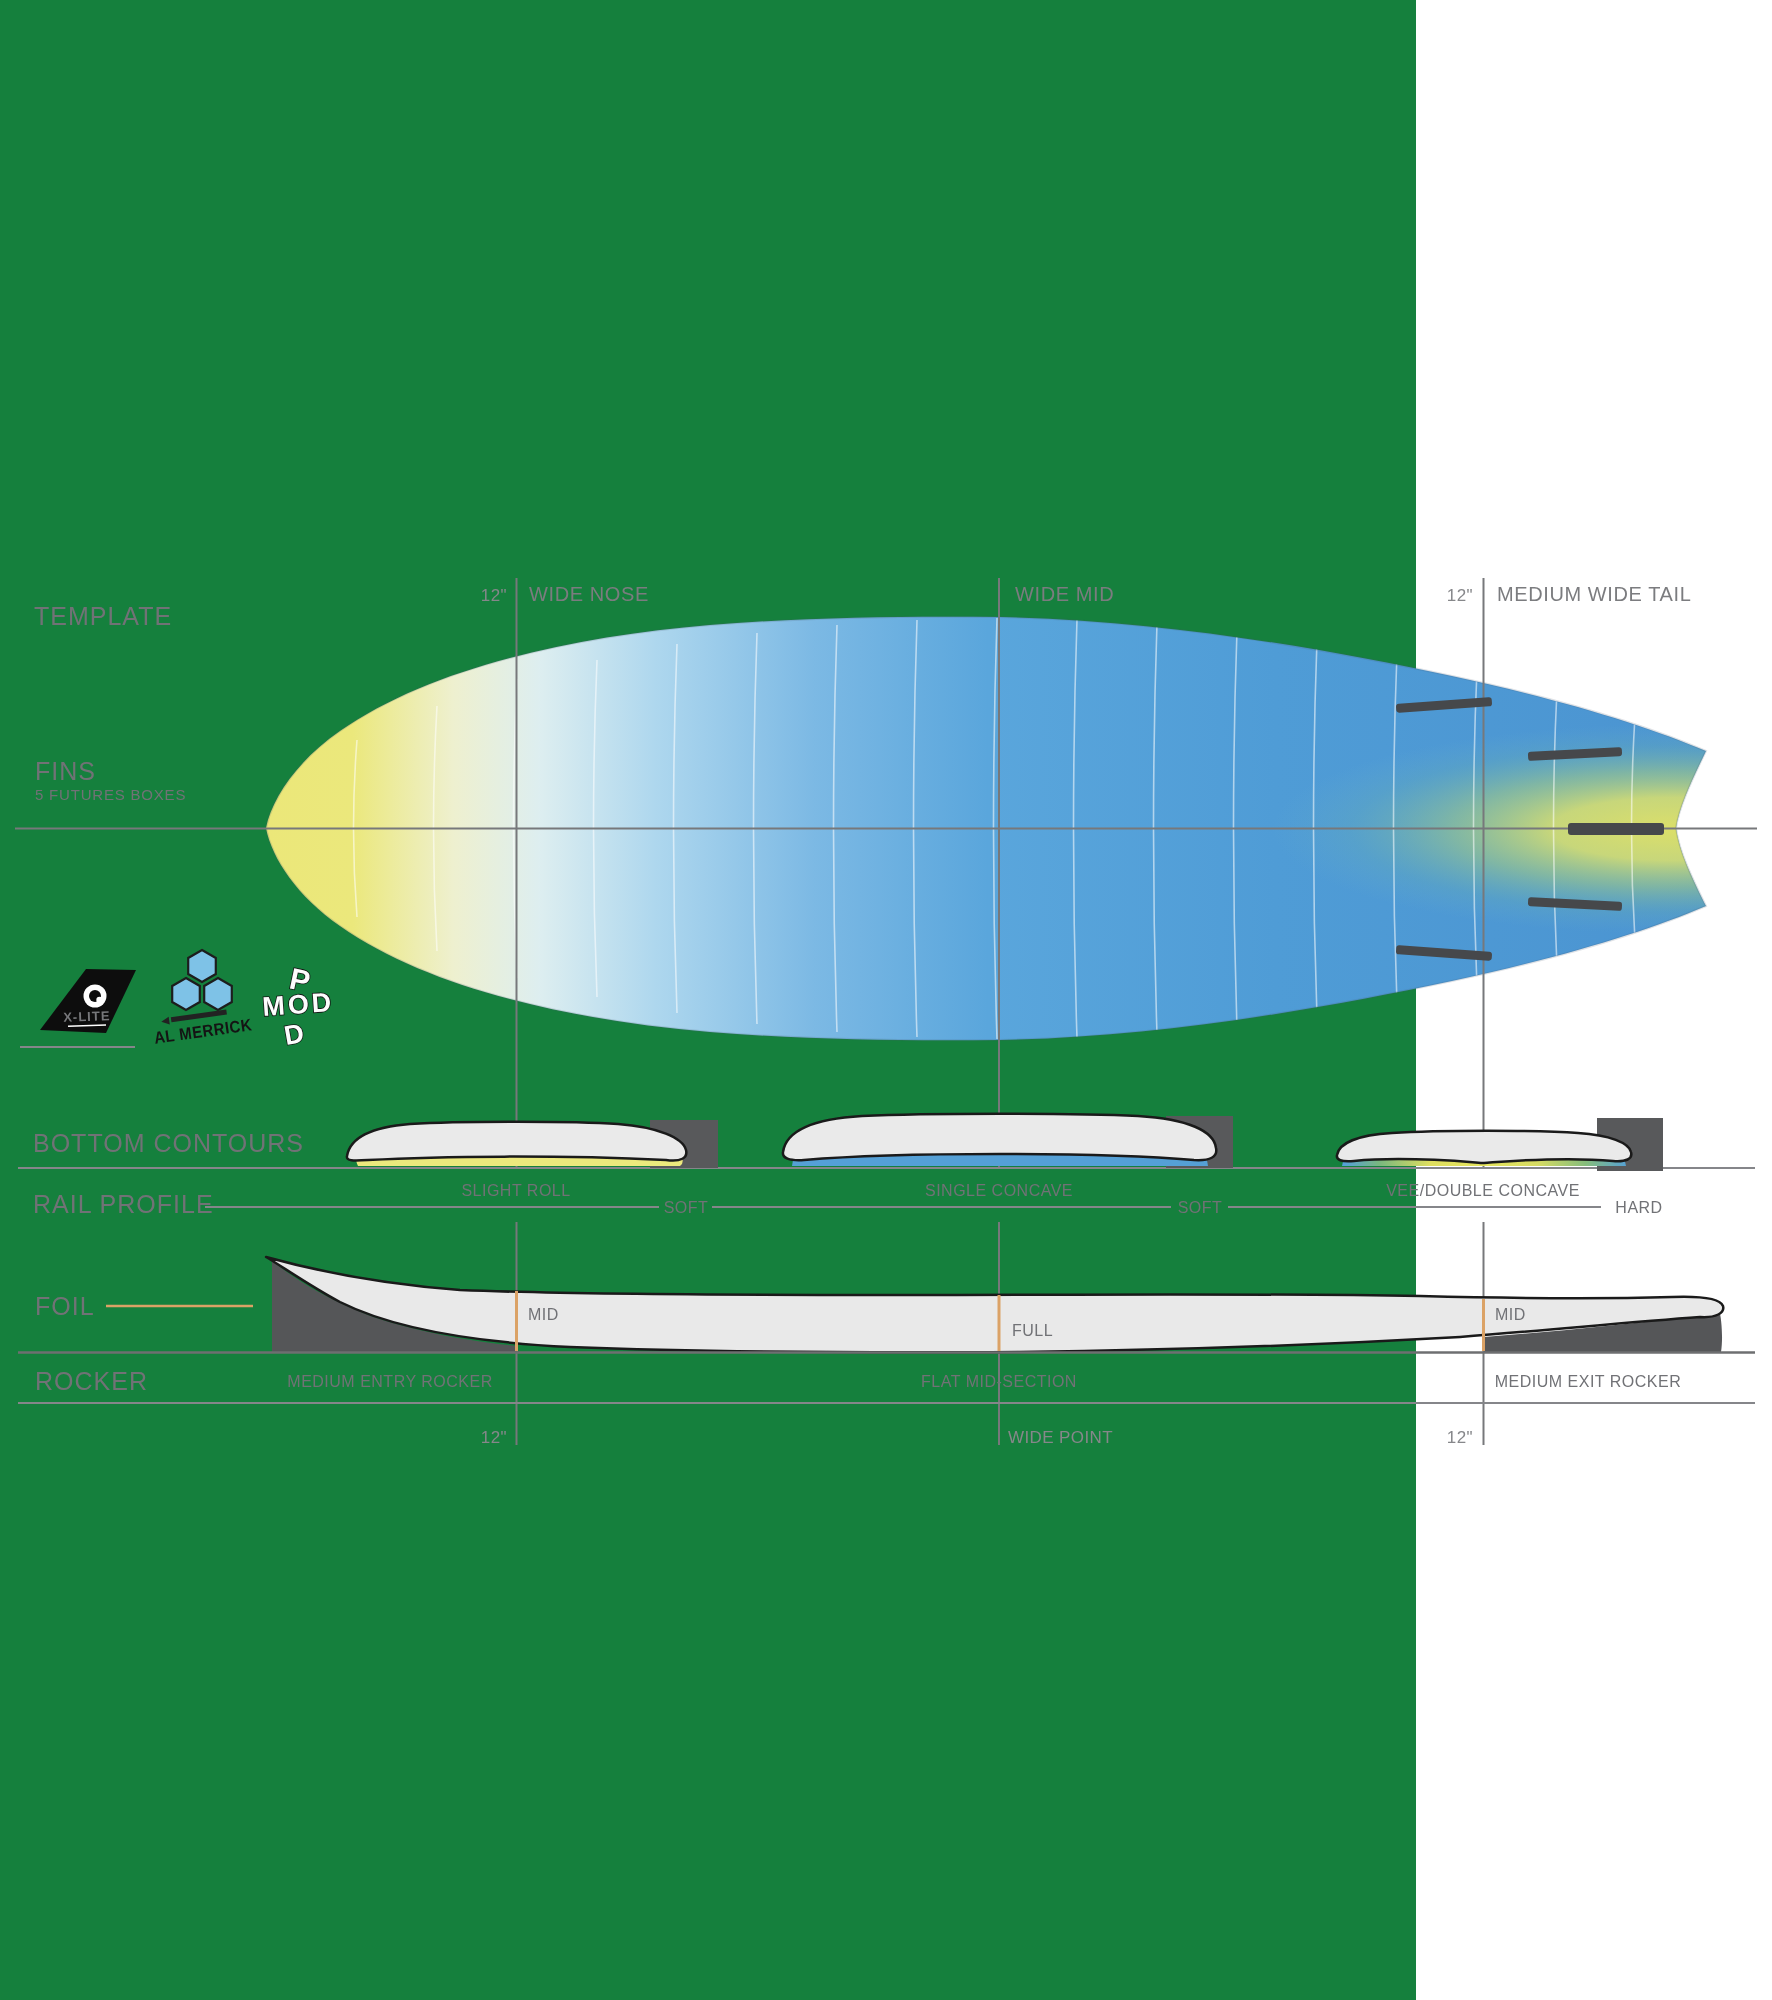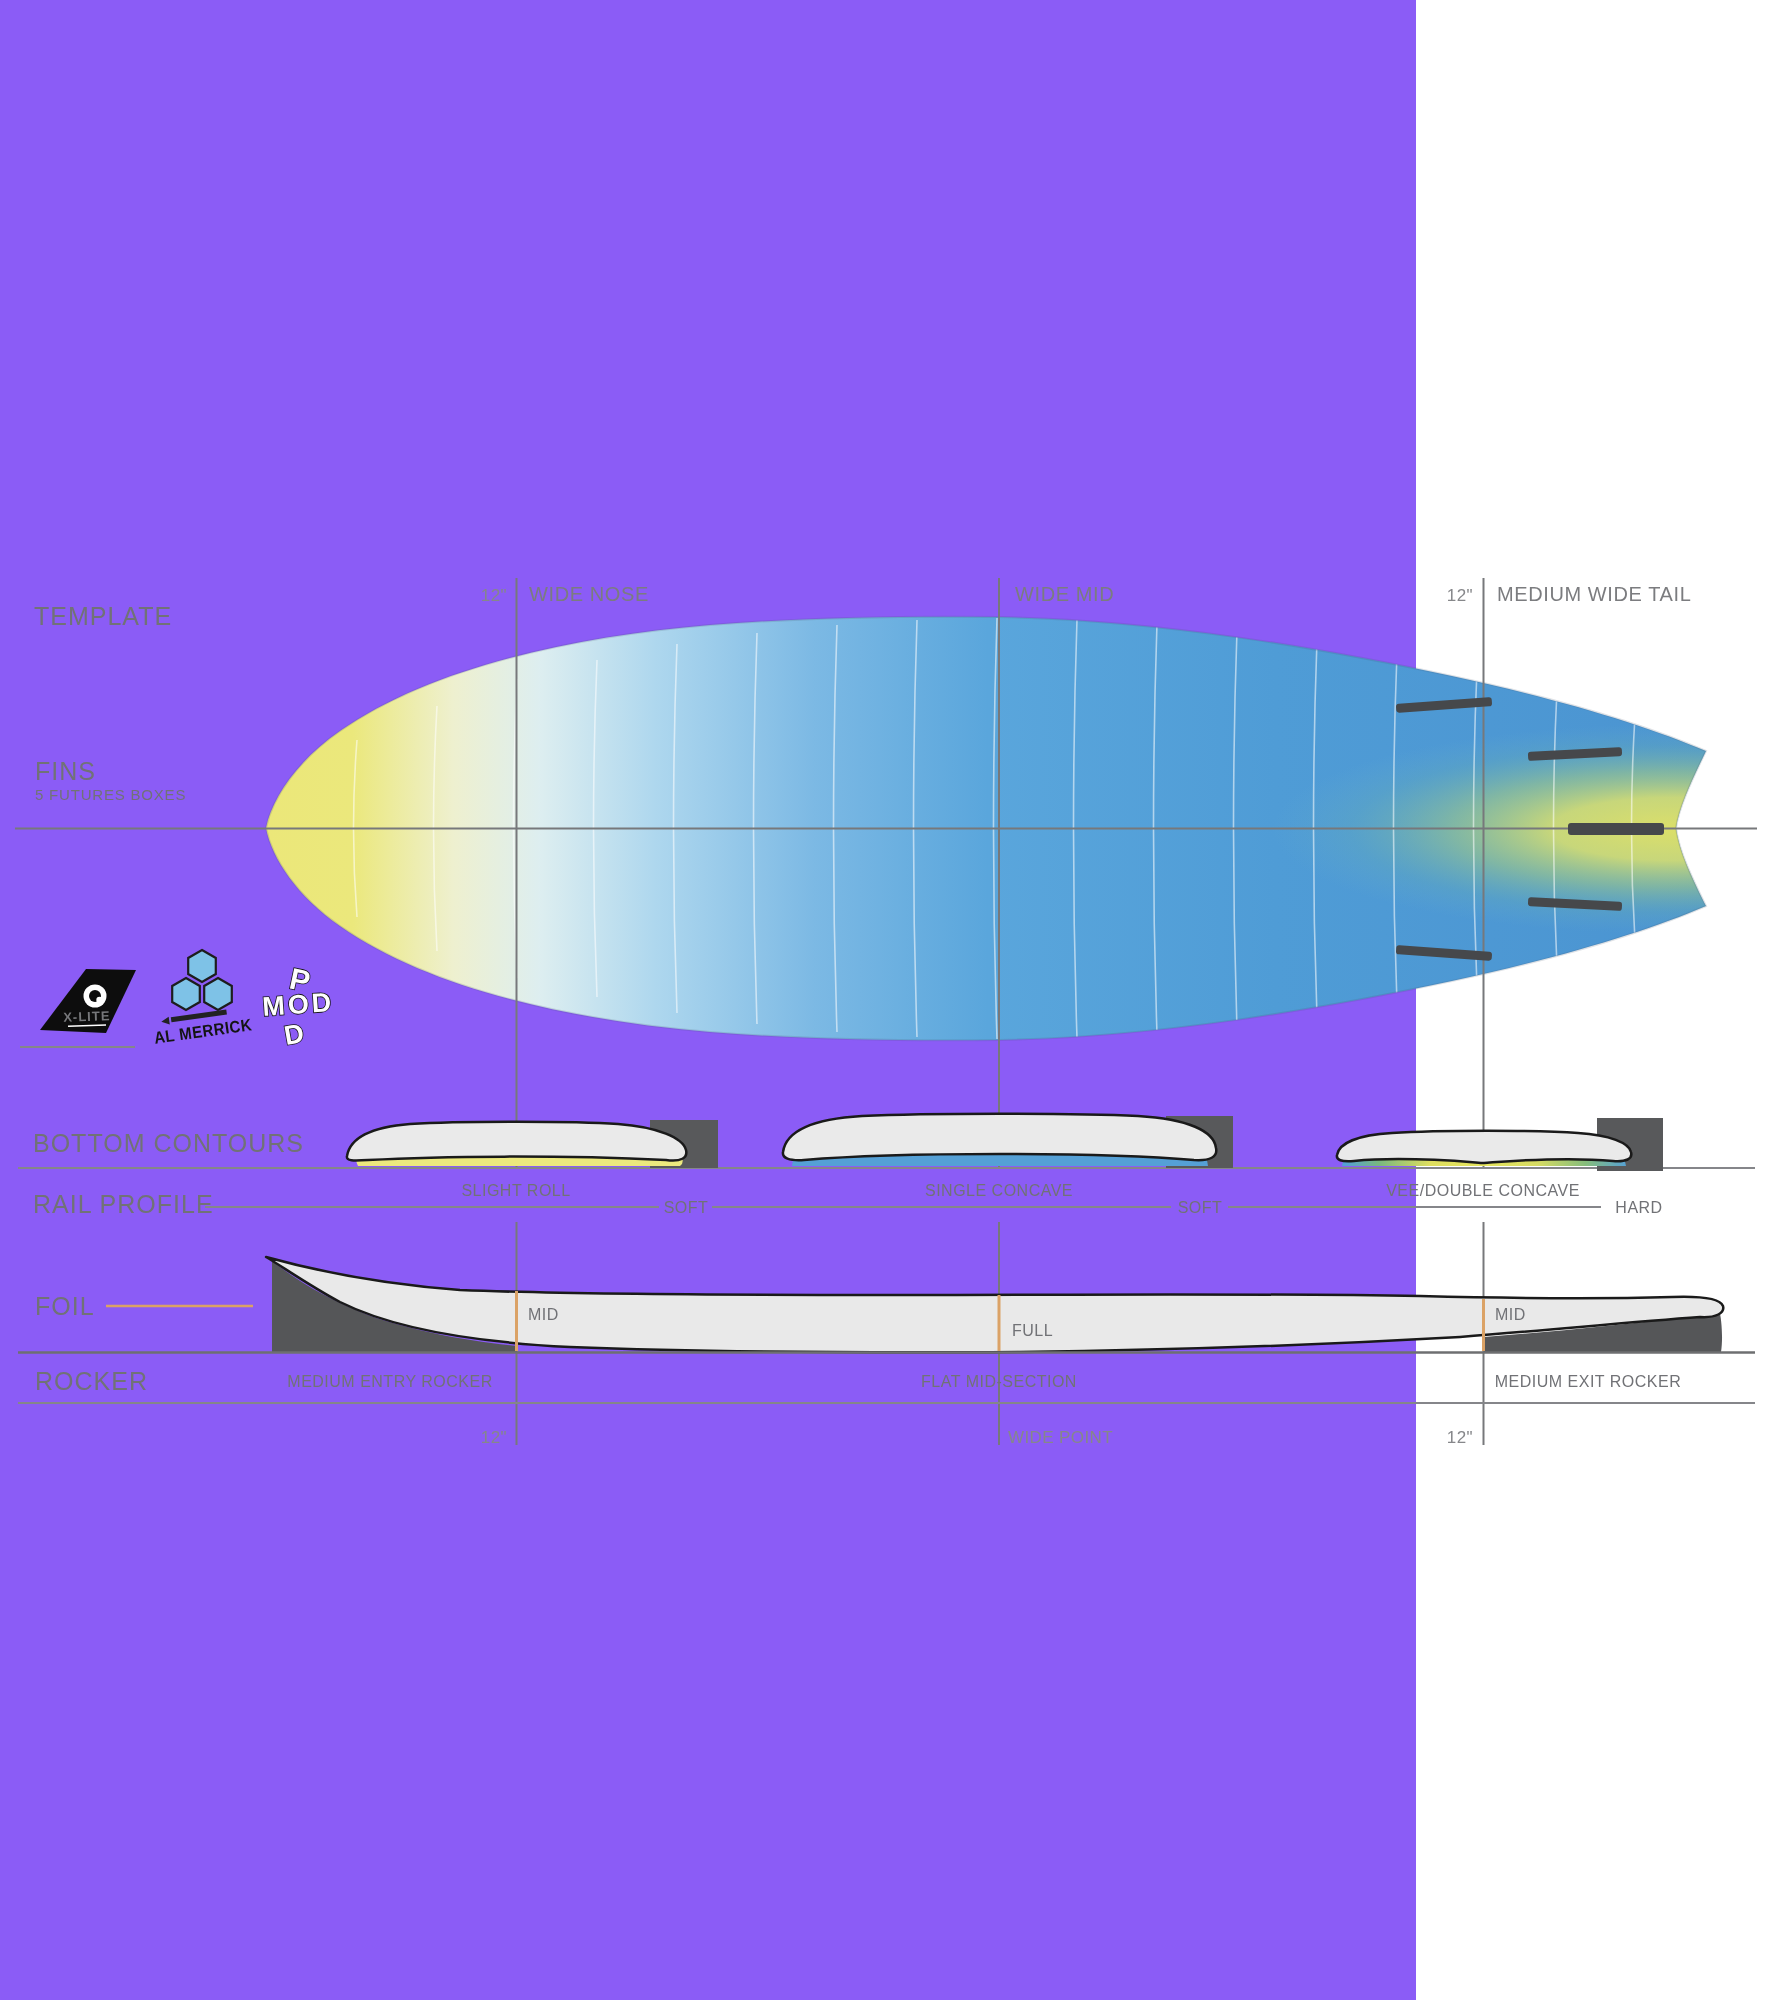--- a/index.html
+++ b/index.html
@@ -1,16 +1,16 @@
 <!DOCTYPE html>
 <html><head>
 <meta charset="utf-8">
 <style>
   html,body{margin:0;padding:0;background:#ffffff;}
-  .stage{width:1416px;height:2000px;position:relative;background:#8b5cf6;}
+  .stage{width:1416px;height:2000px;position:relative;background:#15803d;}
   svg{display:block;}
   text{font-family:"Liberation Sans","DejaVu Sans",sans-serif;fill:#76777a;}
   .hdr{font-size:25px;letter-spacing:1px;fill:#717276;}
   .sub{font-size:15px;letter-spacing:.8px;fill:#717276;}
   .lbl{font-size:20px;letter-spacing:.6px;fill:#7b7c7f;}
   .tick{font-size:17px;letter-spacing:.4px;fill:#86878a;}
   .sm{font-size:16px;letter-spacing:.5px;fill:#717276;}
   .guide{stroke:#77787b;stroke-width:2;}
   .thin{stroke:#85868a;stroke-width:2;}
   .base{stroke:#6e6f71;stroke-width:2.5;}

